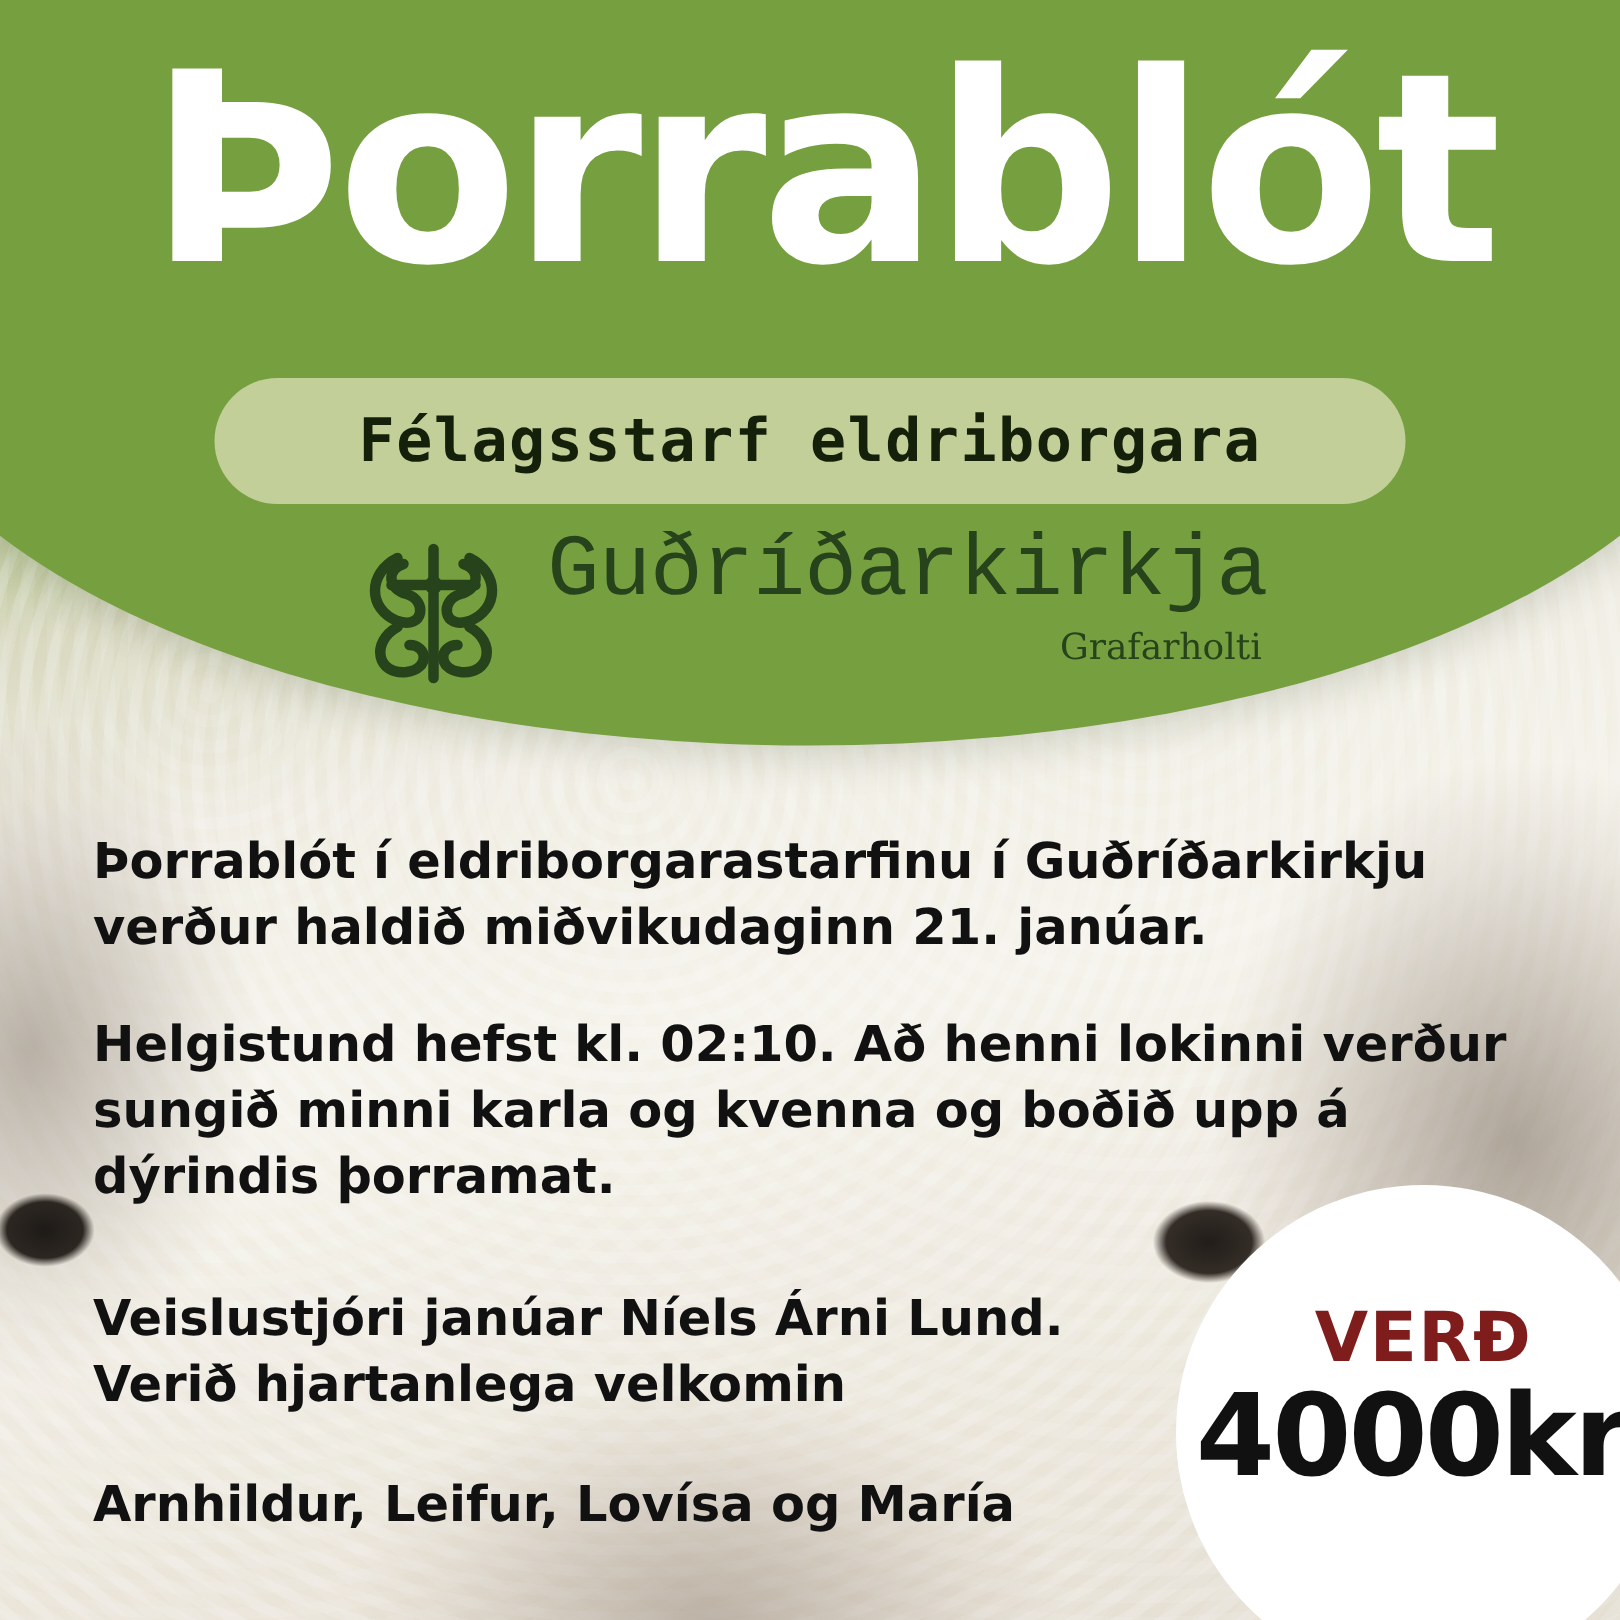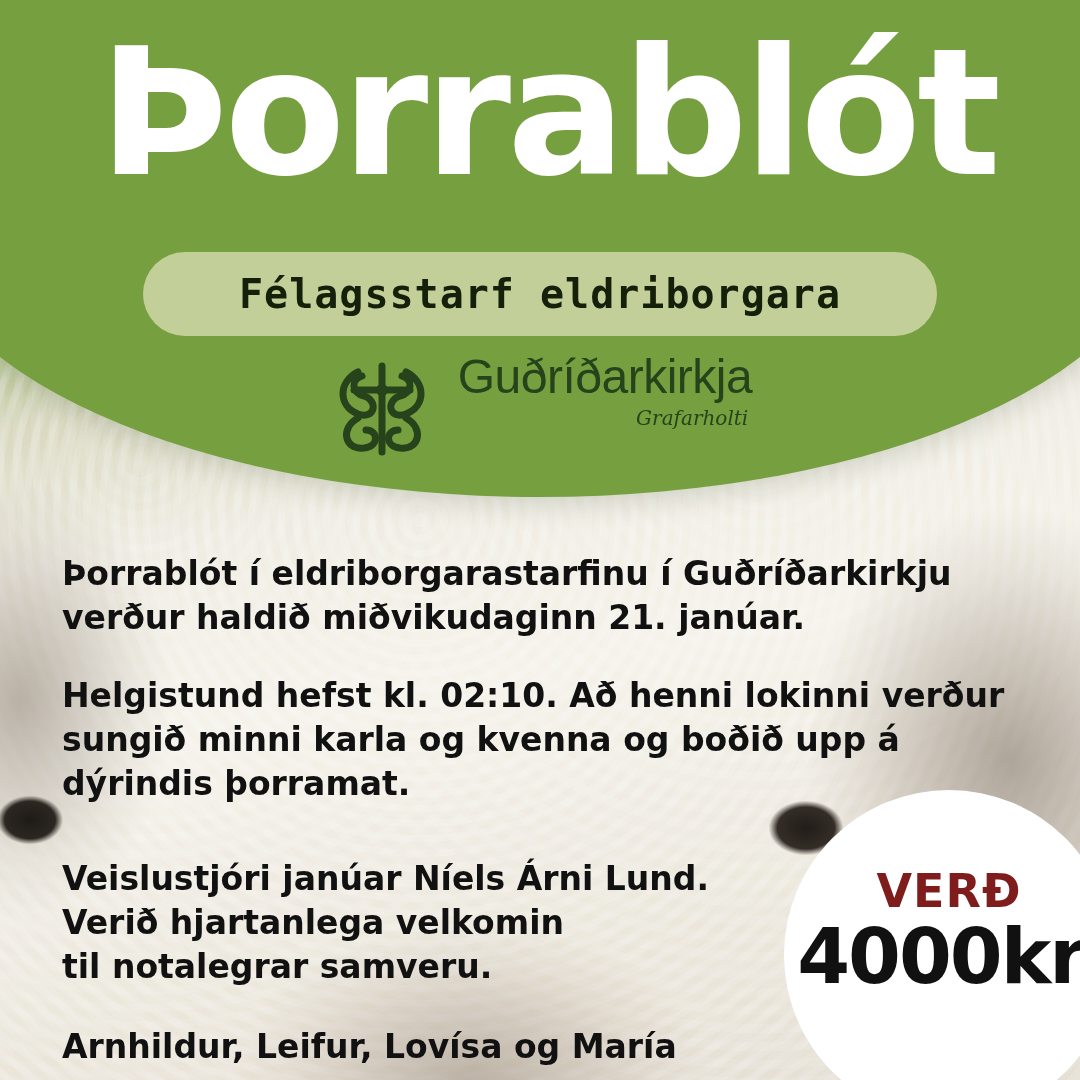--- a/index.html
+++ b/index.html
@@ -114,30 +114,29 @@
     height: 104px;
     flex: none;
     margin-top: 4px;
   }
   .logo-text {
     display: flex;
     flex-direction: column;
     align-items: flex-start;
   }
   .logo-main {
-    font-family: Liberation Sans, sans-serif;
-    font-size: 48px;
+    font-family: Liberation Mono, monospace;
+    font-size: 58px;
     color: #26431b;
     line-height: 1.05;
     letter-spacing: -0.5px;
   }
   .logo-sub {
     font-family: "DejaVu Serif", serif;
-    font-style: italic;
-    font-size: 20px;
+    font-size: 24px;
     color: #26431b;
     align-self: flex-end;
     margin-top: 4px;
     margin-right: 4px;
   }
 
   
   .body-copy {
     position: absolute;
     left: 62px;
@@ -231,21 +230,20 @@
       <span class="logo-main">Guðríðarkirkja</span>
       <span class="logo-sub">Grafarholti</span>
     </span>
   </div>
 
   <div class="body-copy">
     <p>Þorrablót í eldriborgarastarfinu í Guðríðarkirkju verður haldið miðvikudaginn 21. janúar.</p>
     <p class="gap-lg">Helgistund hefst kl. 02:10. Að henni lokinni verður sungið minni karla og kvenna og boðið upp á dýrindis þorramat.</p>
     <p class="tight">Veislustjóri janúar Níels Árni Lund.</p>
     <p class="tight">Verið hjartanlega velkomin</p>
-    <p class="tight">til notalegrar samveru.</p>
     <p class="sig">Arnhildur, Leifur, Lovísa og María</p>
   </div>
 
   <div class="price-badge">
     <span class="price-label">VERÐ</span>
     <span class="price-value">4000kr.</span>
   </div>
 
 </div>
 

